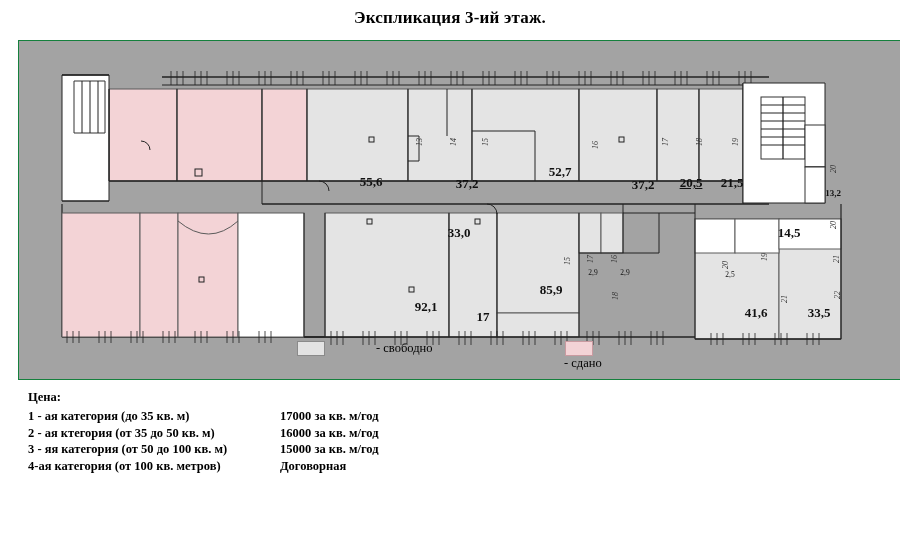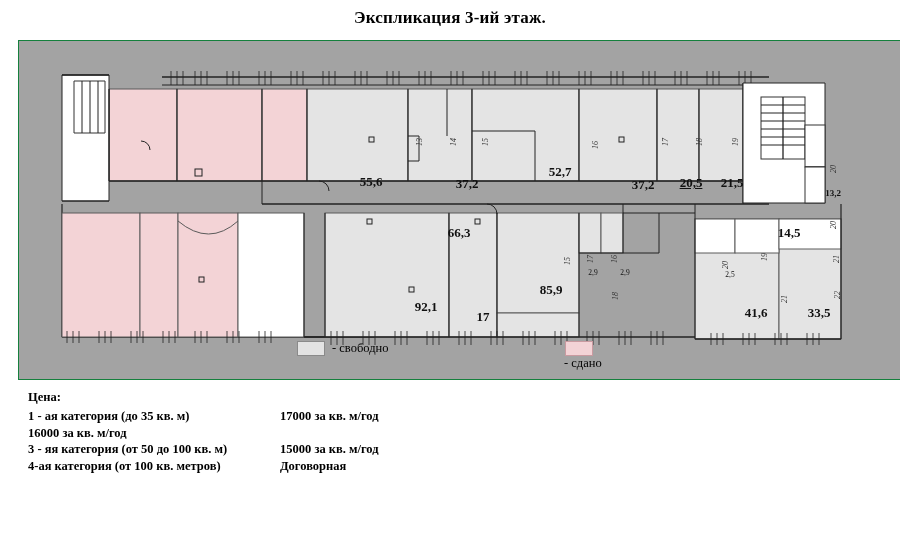--- a/index.html
+++ b/index.html
@@ -370,21 +370,21 @@
       </g>
     </svg>
 
     <div class="room-label" style="left:352px; top:141px;">55,6</div>
     <div class="room-label" style="left:448px; top:143px;">37,2</div>
     <div class="room-label" style="left:541px; top:131px;">52,7</div>
     <div class="room-label" style="left:624px; top:144px;">37,2</div>
     <div class="room-label" style="left:672px; top:142px;text-decoration:underline;">20,5</div>
     <div class="room-label" style="left:713px; top:142px;">21,5</div>
     <div class="room-label small" style="left:814px; top:152px;font-weight:bold;">13,2</div>
-    <div class="room-label" style="left:440px; top:192px;">66,3</div>
+    <div class="room-label" style="left:440px; top:192px;">33,0</div>
     <div class="room-label" style="left:770px; top:192px;">14,5</div>
     <div class="room-label" style="left:407px; top:266px;">92,1</div>
     <div class="room-label" style="left:464px; top:276px;">17</div>
     <div class="room-label" style="left:532px; top:249px;">85,9</div>
     <div class="room-label tiny" style="left:574px; top:231px;">2,9</div>
     <div class="room-label tiny" style="left:606px; top:231px;">2,9</div>
     <div class="room-label tiny" style="left:711px; top:233px;">2,5</div>
     <div class="room-label" style="left:737px; top:272px;">41,6</div>
     <div class="room-label" style="left:800px; top:272px;">33,5</div>
 
@@ -400,38 +400,39 @@
     <div class="axis-num" style="left:548px; top:220px;">15</div>
     <div class="axis-num" style="left:595px; top:218px;">16</div>
     <div class="axis-num" style="left:571px; top:218px;">17</div>
     <div class="axis-num" style="left:596px; top:255px;">18</div>
     <div class="axis-num" style="left:745px; top:216px;">19</div>
     <div class="axis-num" style="left:706px; top:224px;">20</div>
     <div class="axis-num" style="left:765px; top:258px;">21</div>
     <div class="axis-num" style="left:817px; top:218px;">21</div>
     <div class="axis-num" style="left:818px; top:254px;">22</div>
 
-    <div class="legend-item" style="left:278px; top:300px;">
+    <div class="legend-item" style="left:278px; top:300px;gap:44px;">
       <span class="swatch sw-free"></span>
       <span>- свободно</span>
     </div>
     <div class="legend-item" style="left:545px; top:300px;flex-direction:column;">
       <span class="swatch sw-taken"></span>
       <span>- сдано</span>
     </div>
 
   </div>
 
   <div id="pricing">
     <div class="price-head">Цена:</div>
     <div class="price-row">
       <span class="price-cat">1 - ая категория (до 35 кв. м)</span>
       <span class="price-val">17000 за кв. м/год</span>
     </div>
     <div class="price-row">
+      <span class="price-cat">2 - ая ктегория (от 35 до 50 кв. м)</span>
       <span class="price-val">16000 за кв. м/год</span>
     </div>
     <div class="price-row">
       <span class="price-cat">3 - яя категория (от 50 до 100 кв. м)</span>
       <span class="price-val">15000 за кв. м/год</span>
     </div>
     <div class="price-row">
       <span class="price-cat">4-ая категория (от 100 кв. метров)</span>
       <span class="price-val">Договорная</span>
     </div>

